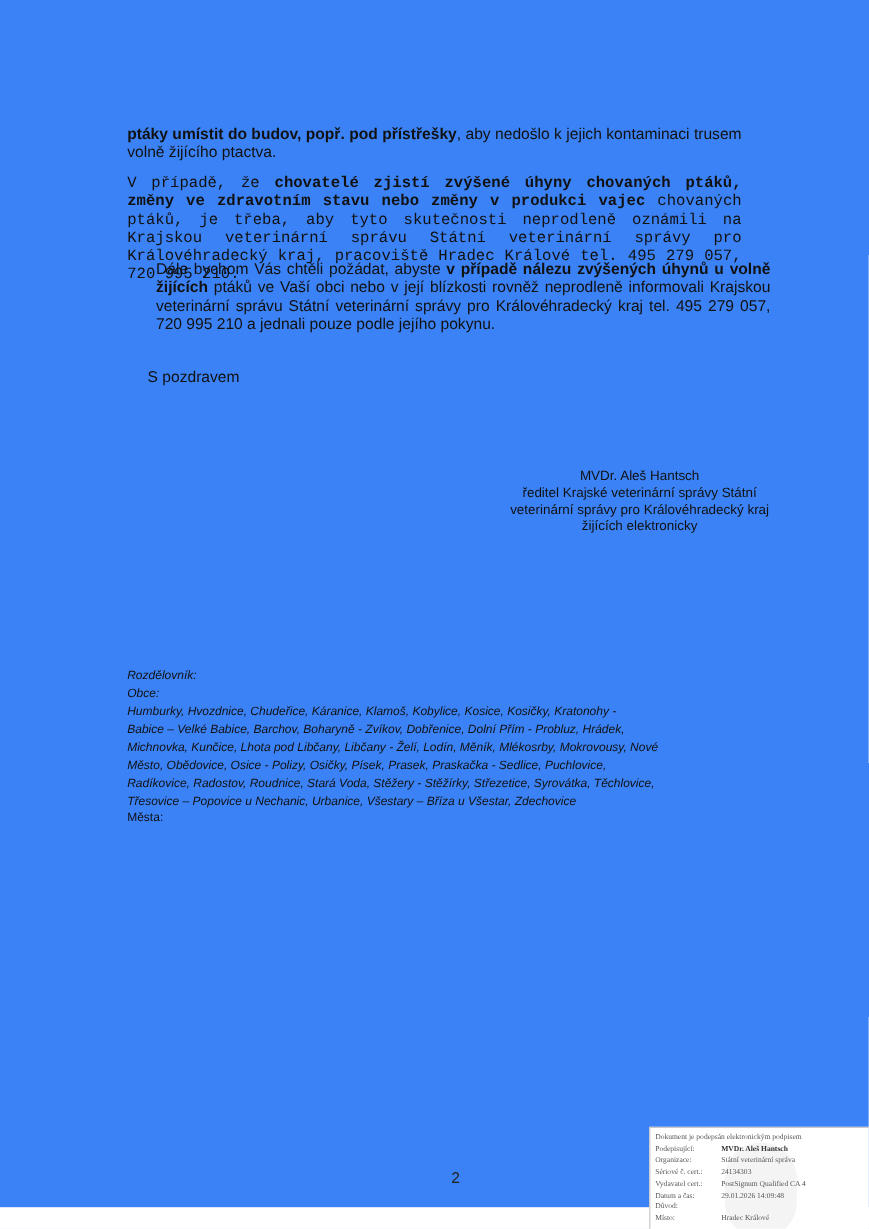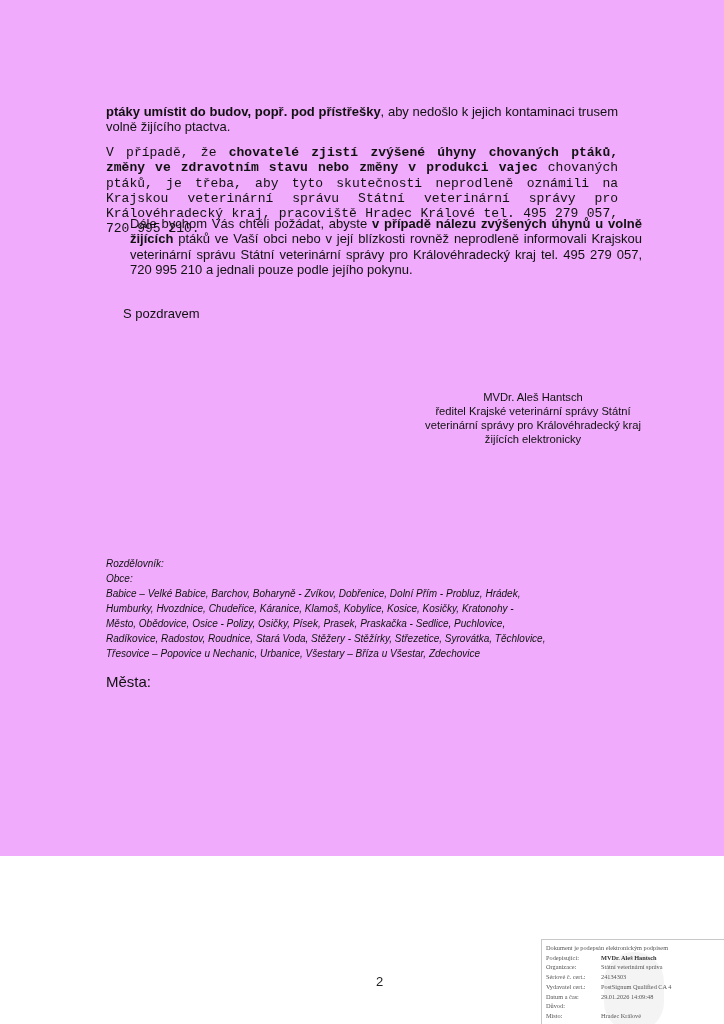--- a/index.html
+++ b/index.html
@@ -12,22 +12,22 @@
       height: 1024px;
       position: relative;
       overflow: hidden;
       font-family: "Liberation Sans", sans-serif;
       color: #111111;
     }
     .page {
       position: absolute;
       left: 0; top: 0;
       width: 724px;
-      height: 856px;
-      background: #f0abfc;
+      height: 1006px;
+      background: #3b82f6;
     }
     .body-text {
       position: absolute;
       left: 106px;
       width: 512px;
       font-size: 13px;
       line-height: 15.3px;
       text-align: justify;
       margin: 0;
     }
@@ -59,21 +59,21 @@
       width: 540px;
       font-size: 10px;
       line-height: 15px;
       font-style: italic;
     }
     .distribution .line { white-space: nowrap; }
     .cities {
       position: absolute;
       left: 106px;
       top: 674px;
-      font-size: 15px;
+      font-size: 10px;
       line-height: 15px;
     }
     .page-number {
       position: absolute;
       left: 376px;
       top: 974px;
       font-size: 13px;
       color: #222;
     }
     .stamp {
@@ -140,22 +140,23 @@
   <div class="signature">
     <div>MVDr. Aleš Hantsch</div>
     <div>ředitel Krajské veterinární správy Státní</div>
     <div>veterinární správy pro Královéhradecký kraj</div>
     <div>žijících elektronicky</div>
   </div>
 
   <div class="distribution">
     <div class="line">Rozdělovník:</div>
     <div class="line">Obce:</div>
+    <div class="line">Humburky, Hvozdnice, Chudeřice, Káranice, Klamoš, Kobylice, Kosice, Kosičky, Kratonohy -</div>
     <div class="line">Babice – Velké Babice, Barchov, Boharyně - Zvíkov, Dobřenice, Dolní Přím - Probluz, Hrádek,</div>
-    <div class="line">Humburky, Hvozdnice, Chudeřice, Káranice, Klamoš, Kobylice, Kosice, Kosičky, Kratonohy -</div>
+    <div class="line">Michnovka, Kunčice, Lhota pod Libčany, Libčany - Želí, Lodín, Měník, Mlékosrby, Mokrovousy, Nové</div>
     <div class="line">Město, Obědovice, Osice - Polizy, Osičky, Písek, Prasek, Praskačka - Sedlice, Puchlovice,</div>
     <div class="line">Radíkovice, Radostov, Roudnice, Stará Voda, Stěžery - Stěžírky, Střezetice, Syrovátka, Těchlovice,</div>
     <div class="line">Třesovice – Popovice u Nechanic, Urbanice, Všestary – Bříza u Všestar, Zdechovice</div>
   </div>
 
   <div class="cities">
     <div>Města:</div>
   </div>
 
   <div class="page-number">2</div>

